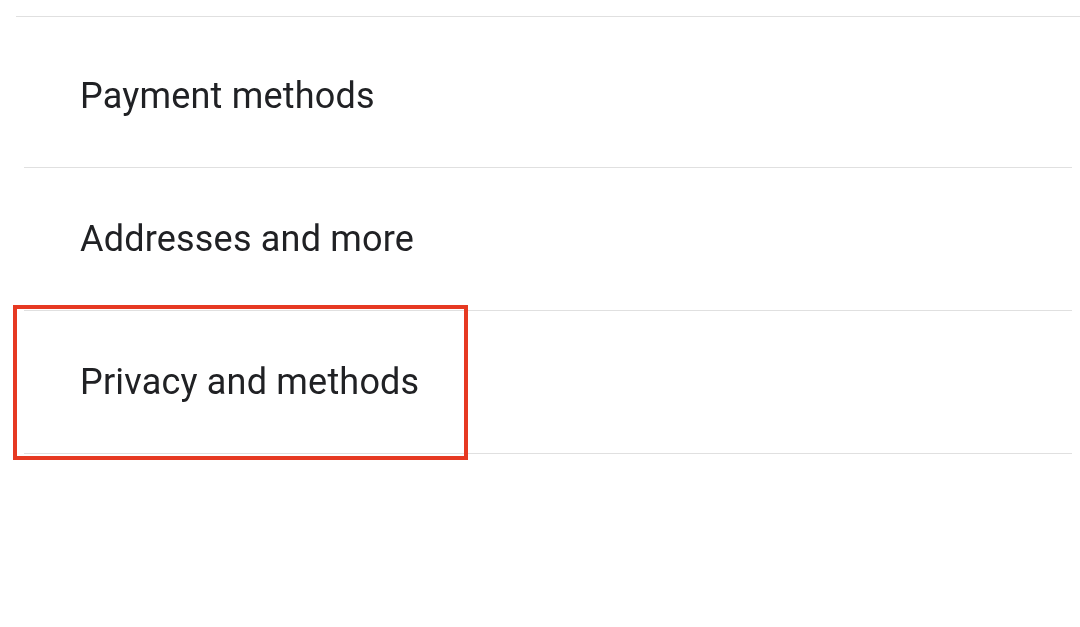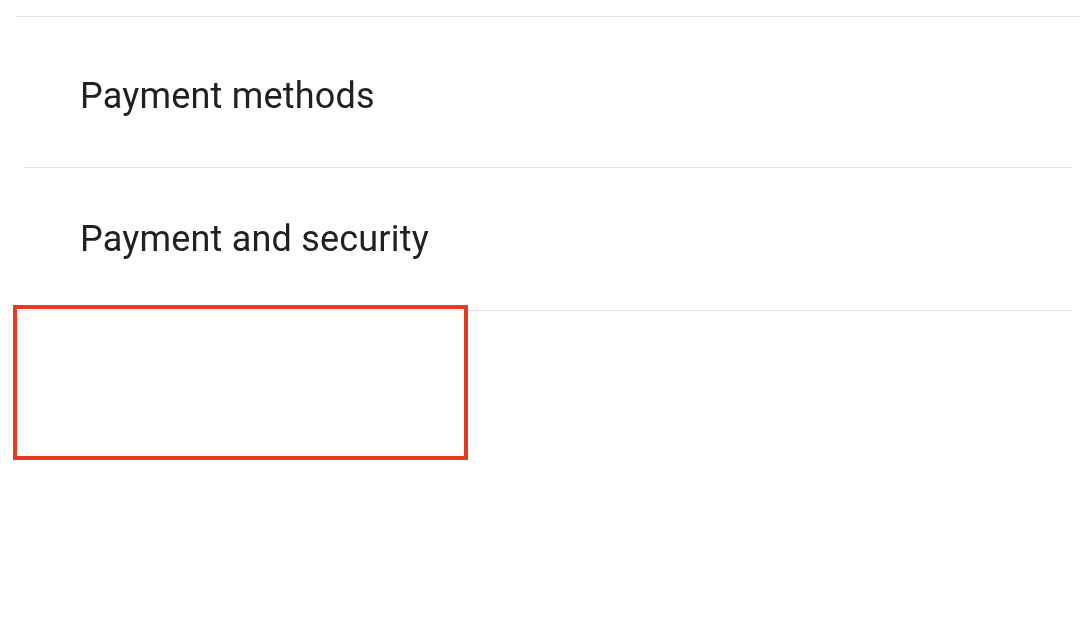--- a/index.html
+++ b/index.html
@@ -39,17 +39,20 @@
     }
   </style>
 </head>
 <body>
 
 <div class="settings-list">
   <div class="settings-item">
     <span class="settings-item-label">Payment methods</span>
   </div>
   <div class="settings-item">
-    <span class="settings-item-label">Payment and security</span>
+    <span class="settings-item-label">Addresses and more</span>
+  </div>
+  <div class="settings-item">
+    <span class="settings-item-label">Privacy and methods</span>
   </div>
 </div>
 
 <div class="highlight-box" style="top: 305px; left: 13px; width: 455px; height: 155px;"></div>
 
 </body></html>

